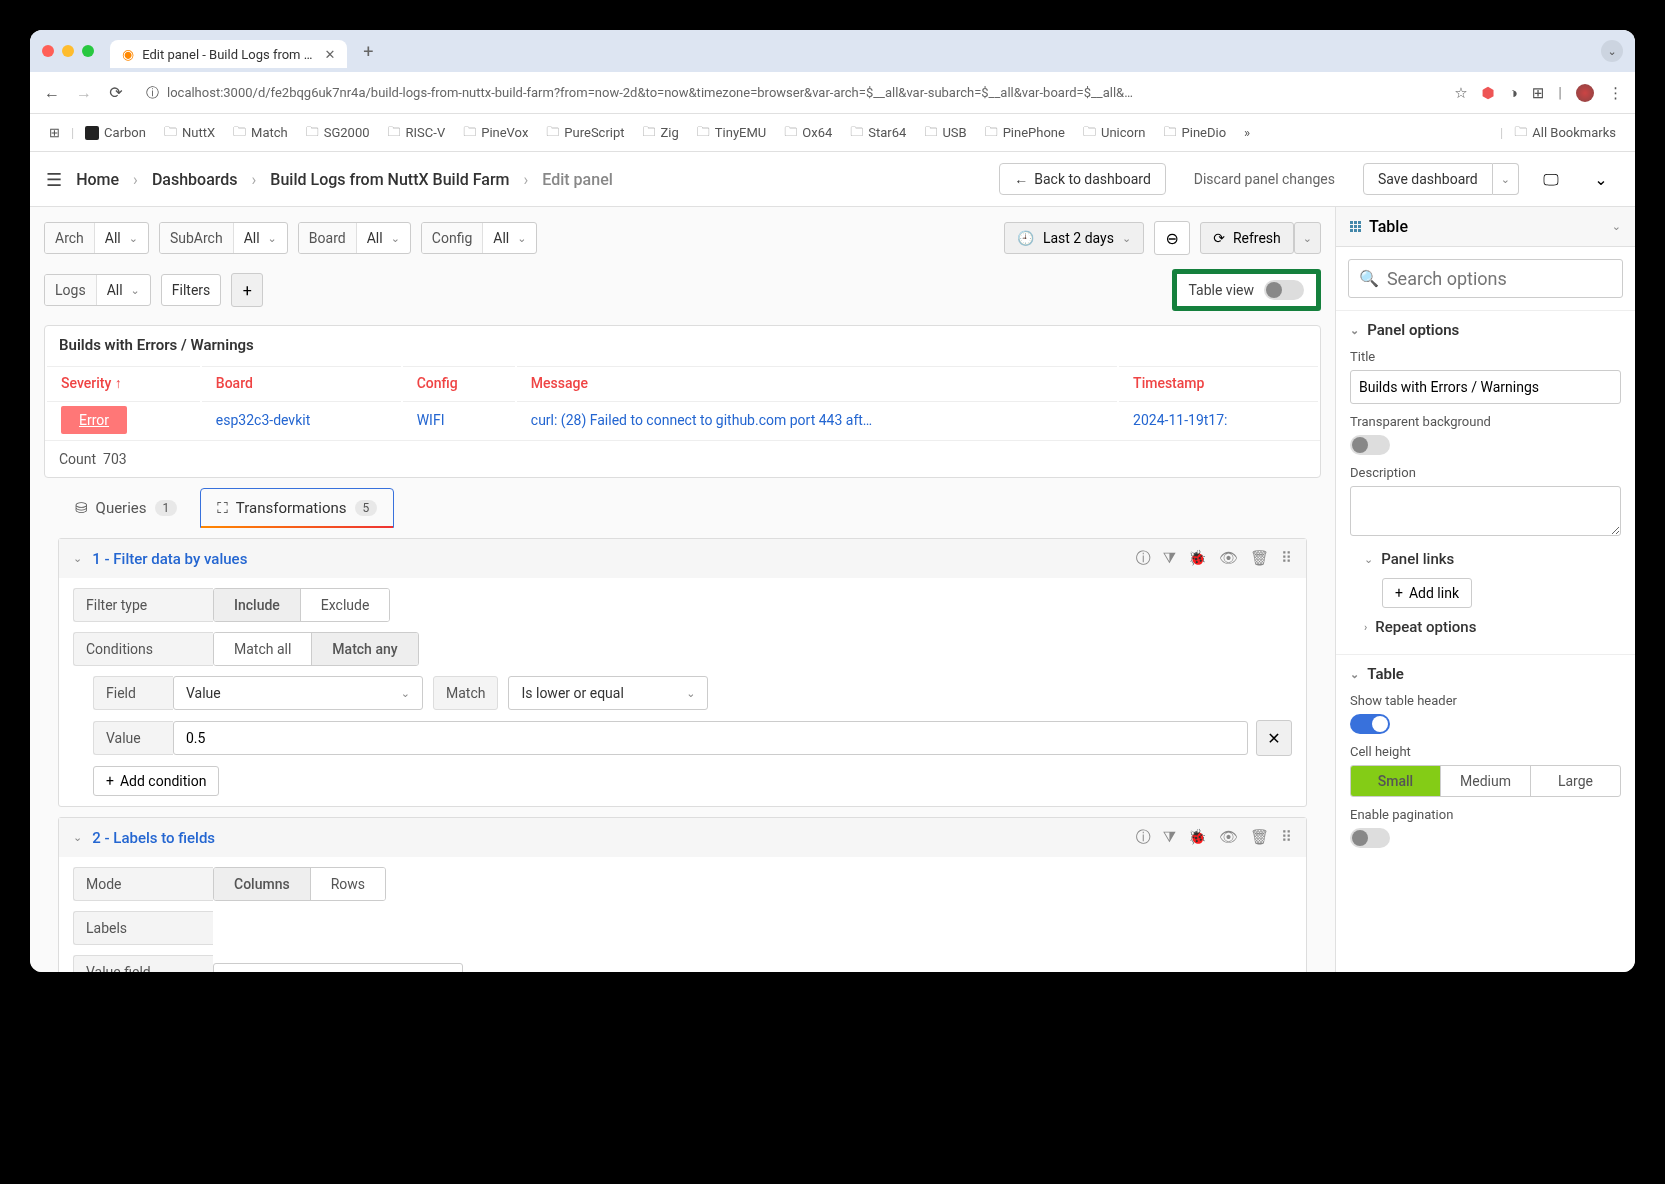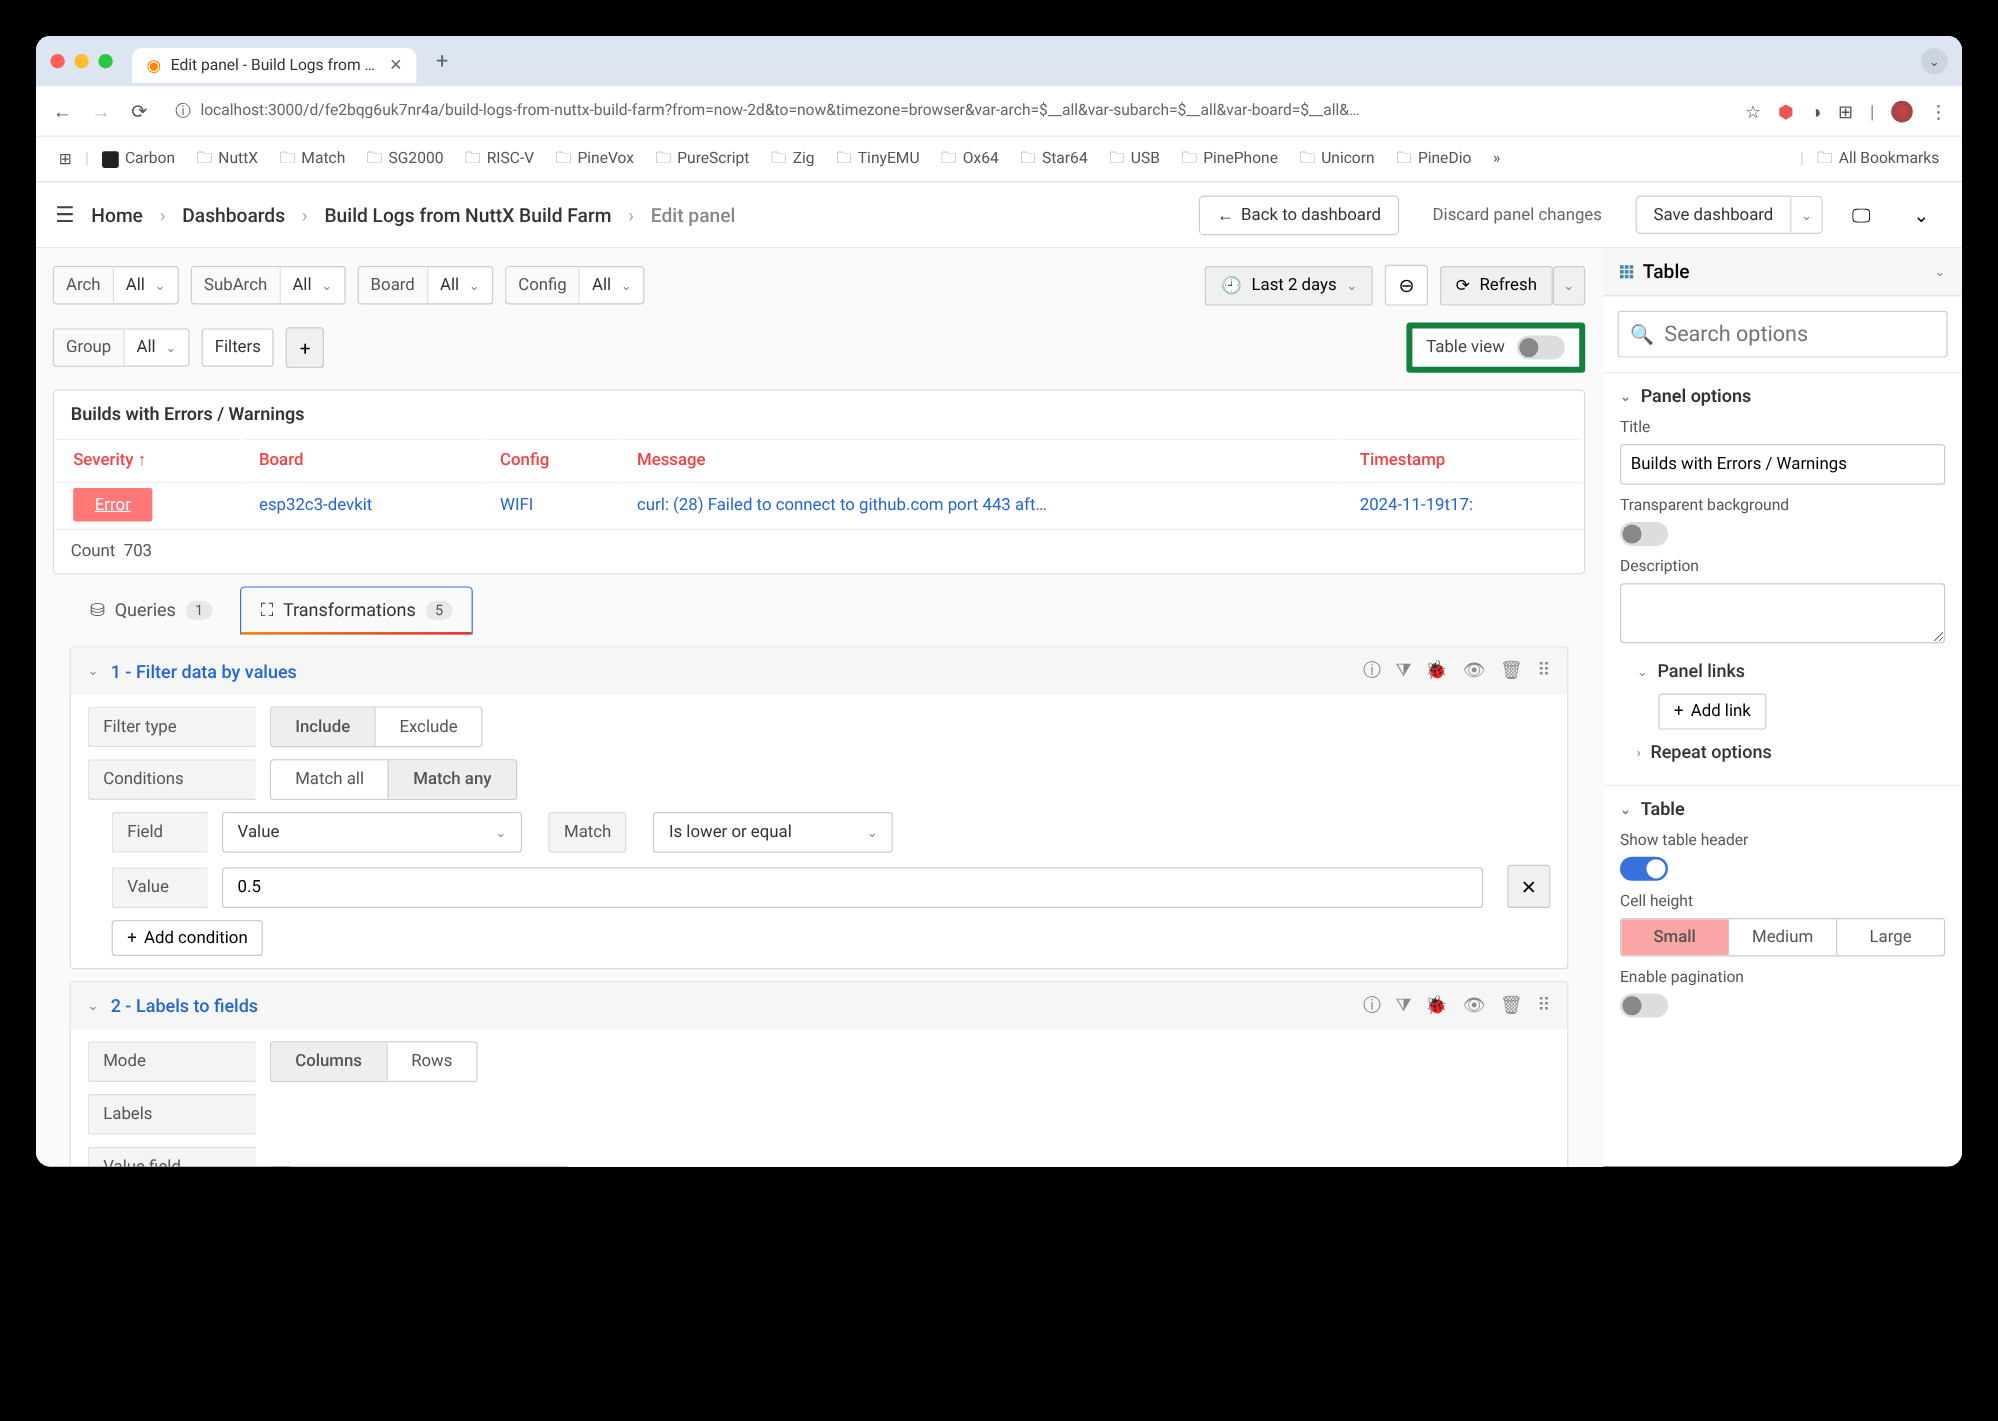--- a/index.html
+++ b/index.html
@@ -66,21 +66,21 @@
 .tab-btn{display:flex;align-items:center;gap:8px;padding:10px 16px;font-size:15px;color:#555;cursor:pointer;border:1px solid transparent;border-radius:4px 4px 0 0;position:relative}
 .tab-btn.active{border:1px solid #3871dc;color:#333}
 .tab-btn.active::after{content:"";position:absolute;bottom:-1px;left:0;right:0;height:2px;background:linear-gradient(90deg,#f80,#e33)}
 .badge{background:#e8e8e8;border-radius:10px;padding:1px 8px;font-size:12px;color:#555}
 .xform{border:1px solid #ddd;border-radius:3px;margin:0 14px 10px;background:#fff}
 .xform-head{display:flex;align-items:center;padding:10px 14px;background:#f6f6f6;gap:10px}
 .xform-title{color:#2466d1;font-size:15px;font-weight:500}
 .xform-icons{margin-left:auto;display:flex;gap:12px;color:#888;font-size:15px}
 .xform-icons span{cursor:pointer}
 .xform-body{padding:10px 14px}
-.form-row{display:flex;align-items:flex-end;gap:12px;margin-bottom:10px}
+.form-row{display:flex;align-items:center;gap:0;margin-bottom:10px}
 .form-lbl{width:140px;background:#f4f4f4;padding:8px 12px;font-size:14px;color:#555;border:1px solid #ddd;border-right:none;border-radius:3px 0 0 3px}
 .form-lbl.narrow{width:80px}
 .radio-group{display:flex;border:1px solid #ccc;border-radius:3px;overflow:hidden}
 .radio-opt{padding:8px 20px;font-size:14px;color:#555;cursor:pointer;background:#fff}
 .radio-opt.active{background:#eee;font-weight:500}
 .radio-opt+.radio-opt{border-left:1px solid #ccc}
 .select{border:1px solid #ccc;padding:8px 12px;font-size:14px;color:#333;border-radius:3px;background:#fff;display:flex;align-items:center;gap:8px;cursor:pointer}
 .select.wide{flex:1;max-width:250px}
 .input{border:1px solid #ccc;padding:8px 12px;font-size:14px;flex:1;border-radius:3px}
 .clear-btn{border:1px solid #ccc;background:#f0f0f0;width:36px;height:36px;border-radius:3px;margin-left:8px;display:flex;align-items:center;justify-content:center;cursor:pointer}
@@ -90,21 +90,21 @@
 .side-search input{border:none;outline:none;flex:1;font-size:18px}
 .side-sec{padding:10px 14px;border-top:1px solid #eee}
 .side-sec-h{display:flex;align-items:center;gap:8px;font-weight:600;color:#333;font-size:15px;cursor:pointer;margin-bottom:8px}
 .side-field{margin:10px 0}
 .side-lbl{font-size:13px;color:#555;margin-bottom:6px}
 .side-input{width:100%;border:1px solid #ccc;padding:8px;border-radius:3px;font-size:14px}
 .side-ta{width:100%;border:1px solid #ccc;height:50px;border-radius:3px;resize:vertical}
 .side-sub{margin-left:14px;margin-top:10px}
 .cell-opts{display:flex;border:1px solid #ccc;border-radius:3px;overflow:hidden}
 .cell-opt{flex:1;text-align:center;padding:7px 4px;font-size:14px;color:#555;cursor:pointer}
-.cell-opt.active{background:#fca5a5;font-weight:500}
+.cell-opt.active{background:#84cc16;font-weight:500}
 .cell-opt+.cell-opt{border-left:1px solid #ccc}
 .grid-icon{display:inline-grid;grid-template-columns:repeat(3,3px);gap:1px}
 .grid-icon span{width:3px;height:3px;background:#48a}
 </style>
 </head>
 <body>
 
 <div class="window">
   <div class="titlebar">
     <div class="dots">
@@ -282,21 +282,21 @@
                 </div>
               <div class="time-btn" style="background:#f0f0f0;padding:7px 8px">
                   <span class="chev">⌄</span>
                 </div>
             </div>
           </div>
         </div>
 
         <div class="toggle-row">
           <div class="varsel">
-              <span class="lbl">Group</span>
+              <span class="lbl">Logs</span>
               <span class="val">
                 <span>All</span>
                 <span class="chev">⌄</span>
               </span>
             </div>
           <div class="varsel">
               <span class="val">Filters</span>
             </div>
           <div class="plus-btn">+</div>
           <div style="margin-left:auto;display:flex;align-items:center;gap:10px;border:5px solid #15803d;border-radius:3px;padding:6px 12px;background:#fff">

